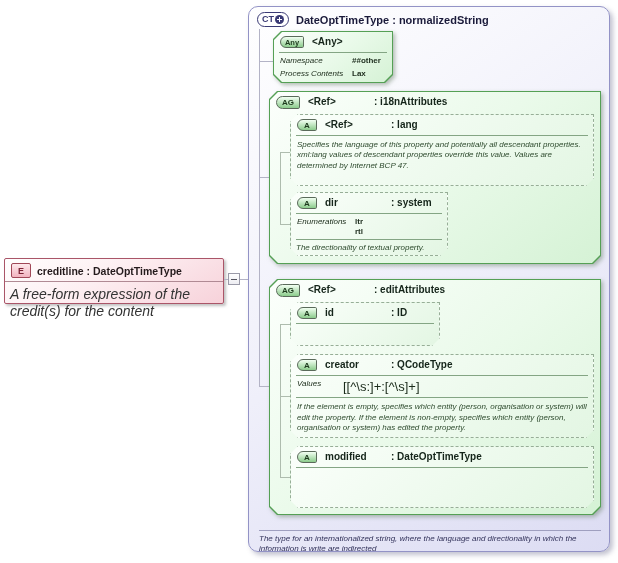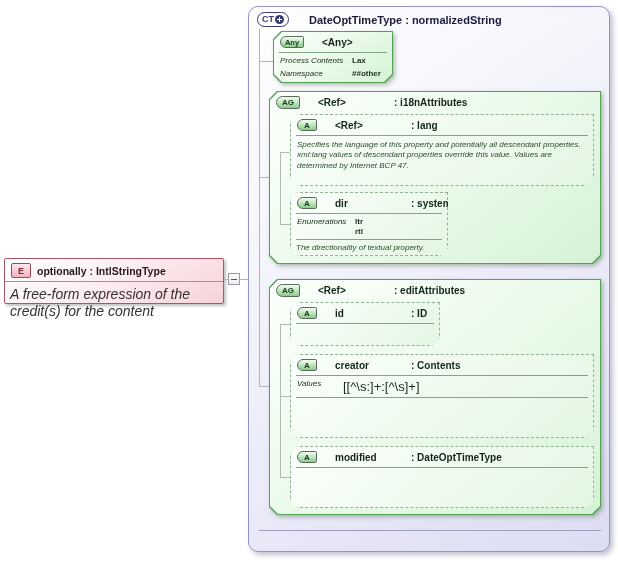--- a/index.html
+++ b/index.html
@@ -41,21 +41,21 @@
   .minus { display:block; width:6px; height:1px; background:#55555f; }
 
   
   .ctbox {
     position:absolute; left:248px; top:6px; width:362px; height:546px;
     border:1px solid #9393c6; border-radius:10px;
     background:linear-gradient(145deg,#ffffff 0%,#efeffa 50%,#dcdcf3 100%);
     box-shadow:3px 3px 5px rgba(120,120,150,0.45);
     box-sizing:border-box;
   }
-  .cthead { position:absolute; left:8px; top:5px; display:flex; align-items:center; gap:20px; }
+  .cthead { position:absolute; left:8px; top:5px; display:flex; align-items:center; gap:7px; }
   .ctbadge {
     display:inline-flex; align-items:center; justify-content:center; gap:1px;
     width:32px; height:15px; border:1px solid #3a3a74; border-radius:8px;
     background:#ffffff; box-sizing:border-box;
   }
   .ctbadge-text { font-size:9px; font-weight:bold; color:#3a3a74; line-height:1; }
   .plus { position:relative; width:9px; height:9px; border-radius:50%; background:#3a3a74; }
   .plus::before { content:""; position:absolute; left:2px; top:4px; width:5px; height:1px; background:#ffffff; }
   .plus::after  { content:""; position:absolute; left:4px; top:2px; width:1px; height:5px; background:#ffffff; }
   .cttitle { font-size:11px; font-weight:bold; color:#1a1a3a; white-space:nowrap; }
@@ -73,21 +73,21 @@
   .gfill { position:absolute; inset:1px; background:linear-gradient(140deg,#fcfffc 0%,#eafaea 50%,#d5f2d5 100%); clip-path:var(--clip); }
 
   
   .dbox {
     position:absolute; border:1px dashed #97ae97; box-sizing:border-box;
     background:linear-gradient(140deg,#fbfffb 0%,#e3f6e3 100%);
     clip-path:var(--clip);
   }
 
   
-  .bhead { display:flex; align-items:center; gap:18px; padding:4px 6px 3px; }
+  .bhead { display:flex; align-items:flex-start; gap:8px; padding:4px 6px 3px; }
   .badge {
     display:inline-flex; align-items:center; justify-content:center;
     border:1px solid #5a6a5a; border-radius:7px 2px 2px 7px;
     background:linear-gradient(#f2fff2,#8ccc8c);
     font-weight:bold; color:#1d3a1d; box-sizing:border-box; flex:0 0 auto;
   }
   .badge-ag  { width:24px; height:13px; font-size:8px; }
   .badge-any { width:24px; height:12px; font-size:7.5px; }
   .badge-a   { width:20px; height:12px; font-size:8px; }
   .bname { font-size:10px; font-weight:bold; color:#15251a; min-width:58px; white-space:nowrap; }
@@ -105,21 +105,21 @@
   .ct-bann { position:absolute; left:10px; top:527px; width:344px; font-size:8px; font-style:italic; color:#32325a; line-height:1.3; }
 </style>
 </head>
 <body>
 
 <div class="canvas">
 
   <div class="ebox">
     <div class="ehead">
       <span class="ebadge">E</span>
-      <span class="etitle">optionally : IntlStringType</span>
+      <span class="etitle">creditline : DateOptTimeType</span>
     </div>
     <div class="ediv"></div>
     <div class="eann">A free-form expression of the credit(s) for the content</div>
   </div>
 
   <div class="conn elem-h"></div>
   <div class="toggle">
     <span class="minus"></span>
   </div>
 
@@ -139,26 +139,26 @@
 
     <div class="gbox" style="left:24px; top:24px; width:120px; height:52px;">
       <div class="gbg"></div>
       <div class="gfill">
         <div class="bhead">
           <span class="badge badge-any">Any</span>
           <span class="bname nofix">&lt;Any&gt;</span>
         </div>
         <div class="bdiv"></div>
         <div class="drow">
+          <span class="dlabel">Namespace</span>
+          <span class="dvalue">##other</span>
+        </div>
+        <div class="drow">
           <span class="dlabel">Process Contents</span>
           <span class="dvalue">Lax</span>
-        </div>
-        <div class="drow">
-          <span class="dlabel">Namespace</span>
-          <span class="dvalue">##other</span>
         </div>
       </div>
     </div>
 
     <div class="gbox" style="left:20px; top:84px; width:332px; height:173px;">
       <div class="gbg"></div>
       <div class="gfill">
         <div class="bhead">
           <span class="badge badge-ag">AG</span>
           <span class="bname">&lt;Ref&gt;</span>
@@ -219,37 +219,39 @@
             <span class="bname">id</span>
             <span class="btype">: ID</span>
           </div>
           <div class="bdiv"></div>
         </div>
 
         <div class="dbox" style="left:20px; top:74px; width:304px; height:84px;">
           <div class="bhead">
             <span class="badge badge-a">A</span>
             <span class="bname">creator</span>
-            <span class="btype">: Contents</span>
+            <span class="btype">: QCodeType</span>
           </div>
           <div class="bdiv"></div>
           <div class="drow">
             <span class="dlabel" style="width:46px;">Values</span>
             <span class="dvalue" style="font-weight:normal; font-size:13px;">[[^\s:]+:[^\s]+]</span>
           </div>
           <div class="bdiv"></div>
+          <div class="bann">If the element is empty, specifies which entity (person, organisation or system) will edit the property. If the element is non-empty, specifies which entity (person, organisation or system) has edited the property.</div>
         </div>
 
         <div class="dbox" style="left:20px; top:166px; width:304px; height:62px;">
           <div class="bhead">
             <span class="badge badge-a">A</span>
             <span class="bname">modified</span>
             <span class="btype">: DateOptTimeType</span>
           </div>
           <div class="bdiv"></div>
         </div>
       </div>
     </div>
 
     <div class="ct-bdiv"></div>
+    <div class="ct-bann">The type for an internationalized string, where the language and directionality in which the information is write are indirected</div>
   </div>
 
 </div>
 
 </body></html>

